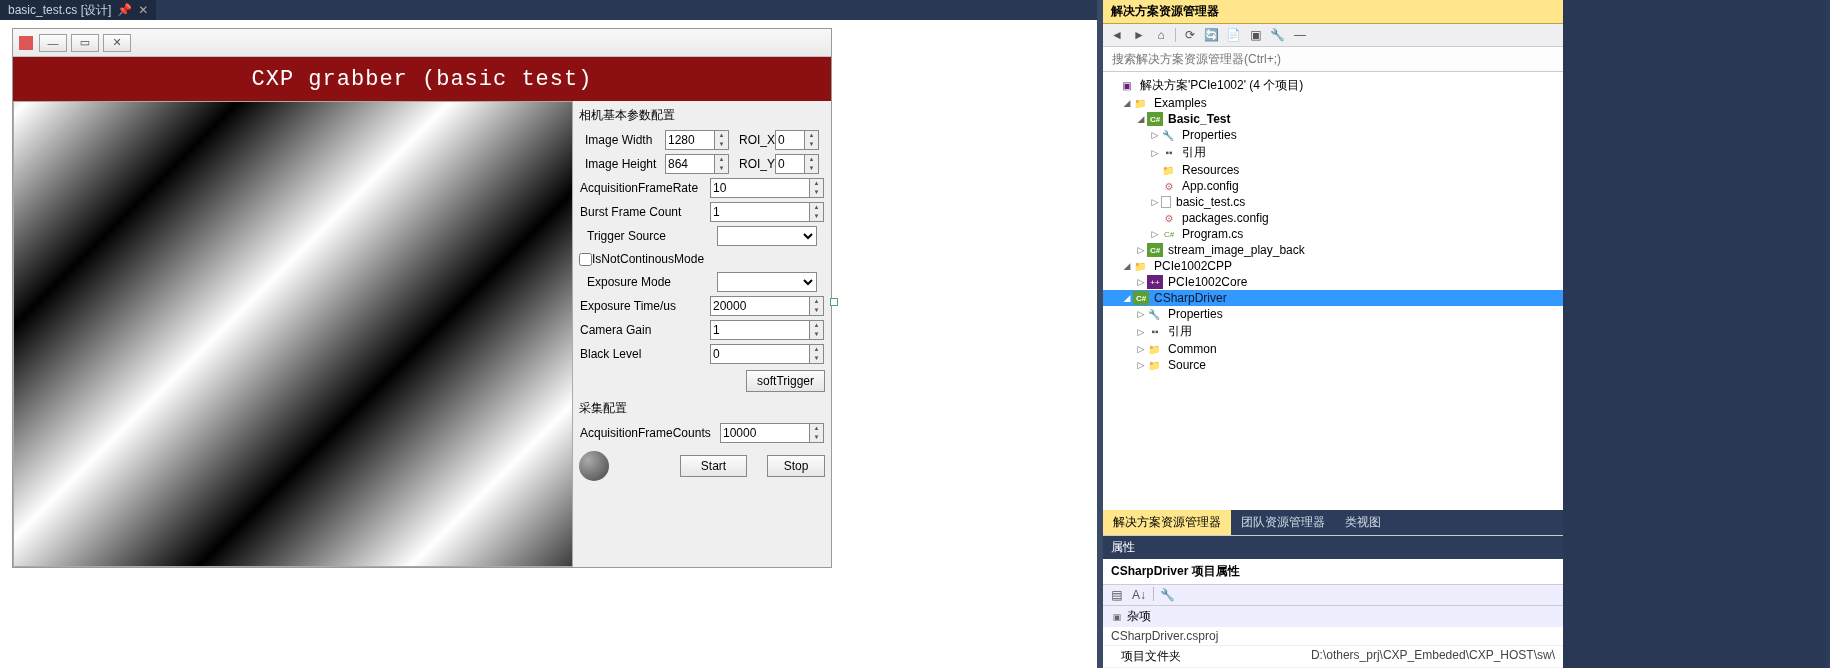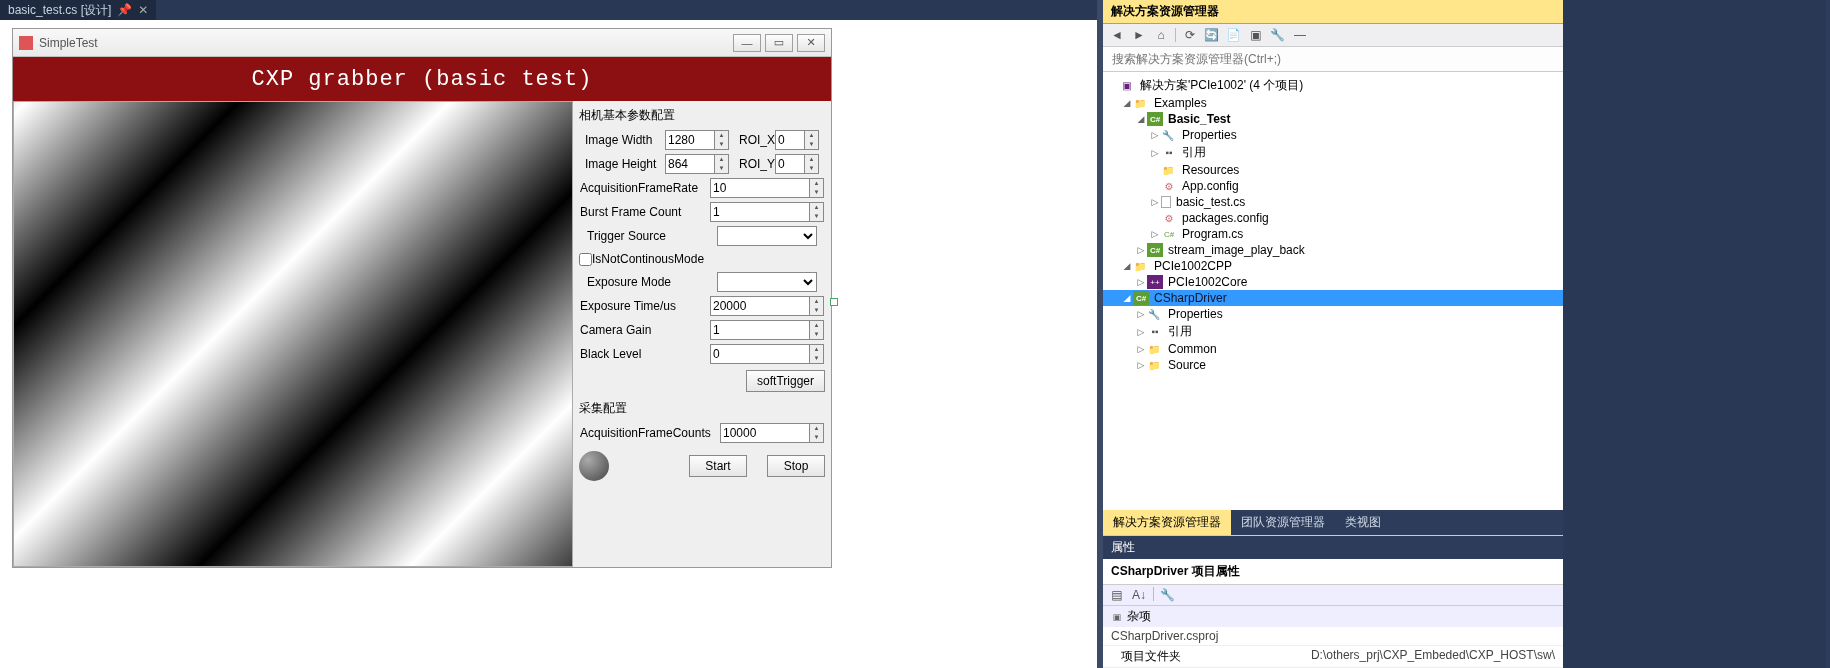--- a/index.html
+++ b/index.html
@@ -99,21 +99,20 @@
     <span>basic_test.cs [设计]</span>
     <span>📌</span>
     <span class="close-x">✕</span>
   </div>
 </div>
 
 <div class="designer-area">
   <div class="canvas">
     <div class="titlebar">
       <div class="wf-icon"></div>
-      <span class="title-text">SimpleTest</span>
       <div class="win-btns">
         <div class="win-btn">—</div>
         <div class="win-btn">▭</div>
         <div class="win-btn">✕</div>
       </div>
     </div>
     <div class="banner">CXP grabber (basic test)</div>
     <div class="form-body">
       <div class="preview">
         <div class="gradient-stripes"></div>
@@ -225,21 +224,21 @@
             <label style="width:140px">AcquisitionFrameCounts</label>
             <input class="num-input" style="width: 90px;" value="10000">
             <div class="spinner">
                 <div>▲</div>
                 <div>▼</div>
               </div>
           </div>
           <div class="acq-row">
             <div class="led"></div>
             <div style="flex:1"></div>
-            <button class="btn" style="width:58px">Start</button>
+            <button class="btn" style="width:67px">Start</button>
             <button class="btn" style="width:58px">Stop</button>
           </div>
         </div>
       </div>
     </div>
   </div>
 </div>
 
 <div class="splitter"></div>
 

